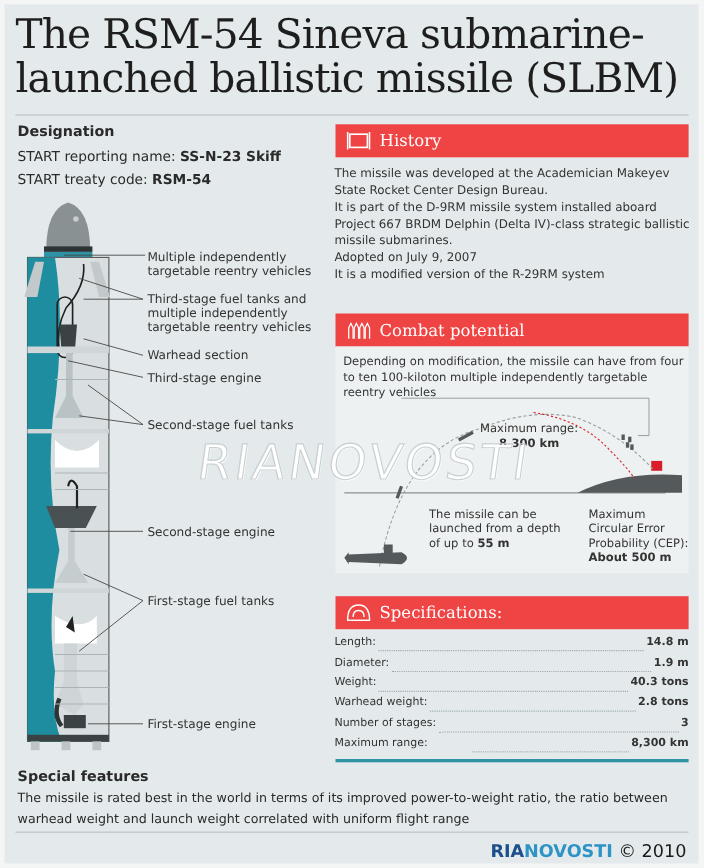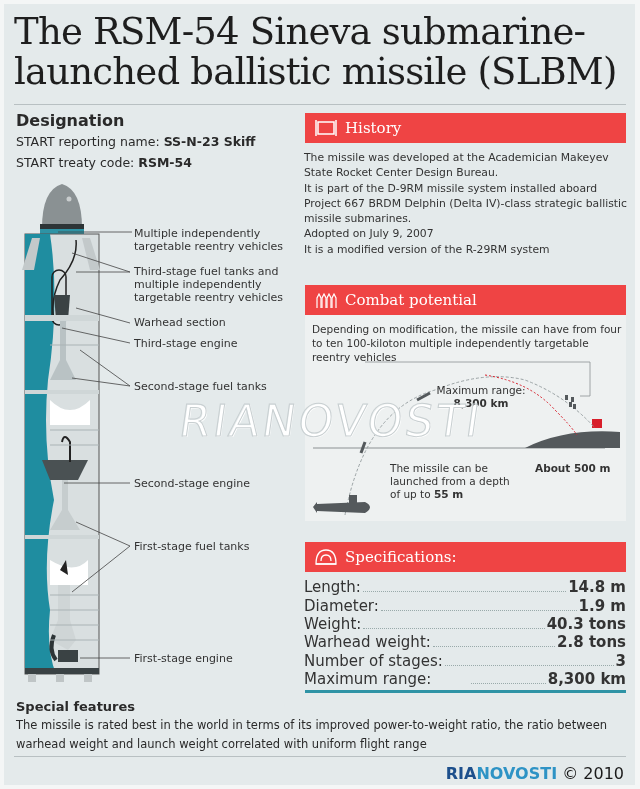--- a/index.html
+++ b/index.html
@@ -1,30 +1,30 @@
 <!DOCTYPE html>
 <html><head>
 <meta charset="utf-8">
 <style>
   html,body{margin:0;padding:0;}
   body{width:640px;height:789px;background:#f4f6f6;font-family:"DejaVu Sans",sans-serif;position:relative;overflow:hidden;color:#2a2a2a;}
   .frame{position:absolute;left:4px;top:4px;width:631px;height:781px;background:#e4eaeb;}
   .title{position:absolute;left:14px;top:12px;font-family:"DejaVu Serif",serif;font-size:37px;line-height:40px;color:#1e1e1e;letter-spacing:-0.8px;margin:0;font-weight:normal;}
   .rule{position:absolute;height:1px;background:#b8c0c2;}
   .designation{position:absolute;left:16px;top:110px;font-size:12.5px;line-height:21px;}
-  .designation h3{margin:0;font-size:16px;font-weight:bold;}
+  .designation h3{margin:0;font-size:13px;font-weight:bold;}
   .designation b{font-weight:bold;}
   .labels .lbl{position:absolute;left:134px;font-size:11px;line-height:13px;color:#333;}
   .panel-head{position:absolute;left:305px;width:321px;height:30px;background:#ef4444;color:#fff;font-family:"DejaVu Serif",serif;font-size:15px;display:flex;align-items:center;}
   .panel-head .ico{width:22px;height:18px;margin:0 8px 0 10px;display:flex;align-items:center;justify-content:center;}
   .history-text{position:absolute;left:304px;top:150px;width:330px;font-size:10.8px;line-height:15.3px;color:#333;}
   .combat-text{position:absolute;left:312px;top:322px;width:314px;font-size:10.5px;line-height:14px;color:#333;}
   .combat-box{position:absolute;left:305px;top:315px;width:321px;height:206px;background:#eef1f1;}
   .diag-lbl{position:absolute;font-size:10.5px;line-height:13px;color:#333;}
-  .spec-row{position:absolute;left:304px;width:322px;height:18px;display:flex;align-items:flex-end;font-size:15px;color:#333;}
+  .spec-row{position:absolute;left:304px;width:322px;height:18px;display:flex;font-size:10px;color:#333;}
   .spec-row .k{white-space:nowrap;}
   .spec-row .dots{flex:1;border-bottom:1px dotted #9aa;margin:0 2px 4px 2px;}
   .spec-row .v{font-weight:bold;white-space:nowrap;}
   .spec-bar{position:absolute;left:305px;top:690px;width:321px;height:3px;background:#2e93a5;}
   .special{position:absolute;left:16px;top:697px;width:610px;font-size:11.5px;line-height:19px;}
   .special h3{margin:0;font-size:13px;font-weight:bold;}
   .footer{position:absolute;right:16px;top:764px;font-size:16px;color:#1a1a1a;}
   .footer .ria{font-weight:bold;color:#1d4f8c;}
   .footer .nov{font-weight:bold;color:#2e93c5;}
   .watermark{position:absolute;left:180px;top:395px;font-family:"DejaVu Sans",sans-serif;font-size:44px;letter-spacing:3px;color:transparent;-webkit-text-stroke:1px #c8cfd1;text-shadow:1px 1px 0 #fff;transform:skewX(-8deg);pointer-events:none;}
@@ -189,20 +189,21 @@
 </svg>
 
 <div class="diag-lbl" style="left:436px;top:384px;text-align:center;width:90px;">
   <div>Maximum range:</div>
   <div style="font-weight:bold;">8,300 km</div>
 </div>
 <div class="diag-lbl" style="left:390px;top:462px;width:120px;">
   <span>The missile can be launched from a depth of up to </span><b>55 m</b>
 </div>
 <div class="diag-lbl" style="left:535px;top:462px;width:95px;">
+  <div>Maximum Circular Error Probability (CEP):</div>
   <div style="font-weight:bold;">About 500 m</div>
 </div>
 
 <div class="panel-head" style="top:542px;">
   <span class="ico">
     <svg width="22" height="18" viewBox="0 0 22 18">
         <g stroke="#fff" stroke-width="1.3" fill="none">
           <path d="M1 16 Q1 2 11 2 Q21 2 21 16 Z"></path>
           <path d="M6 13 Q6 7 11 7 Q16 7 16 13"></path>
           <line x1="1" y1="16" x2="21" y2="16"></line>

